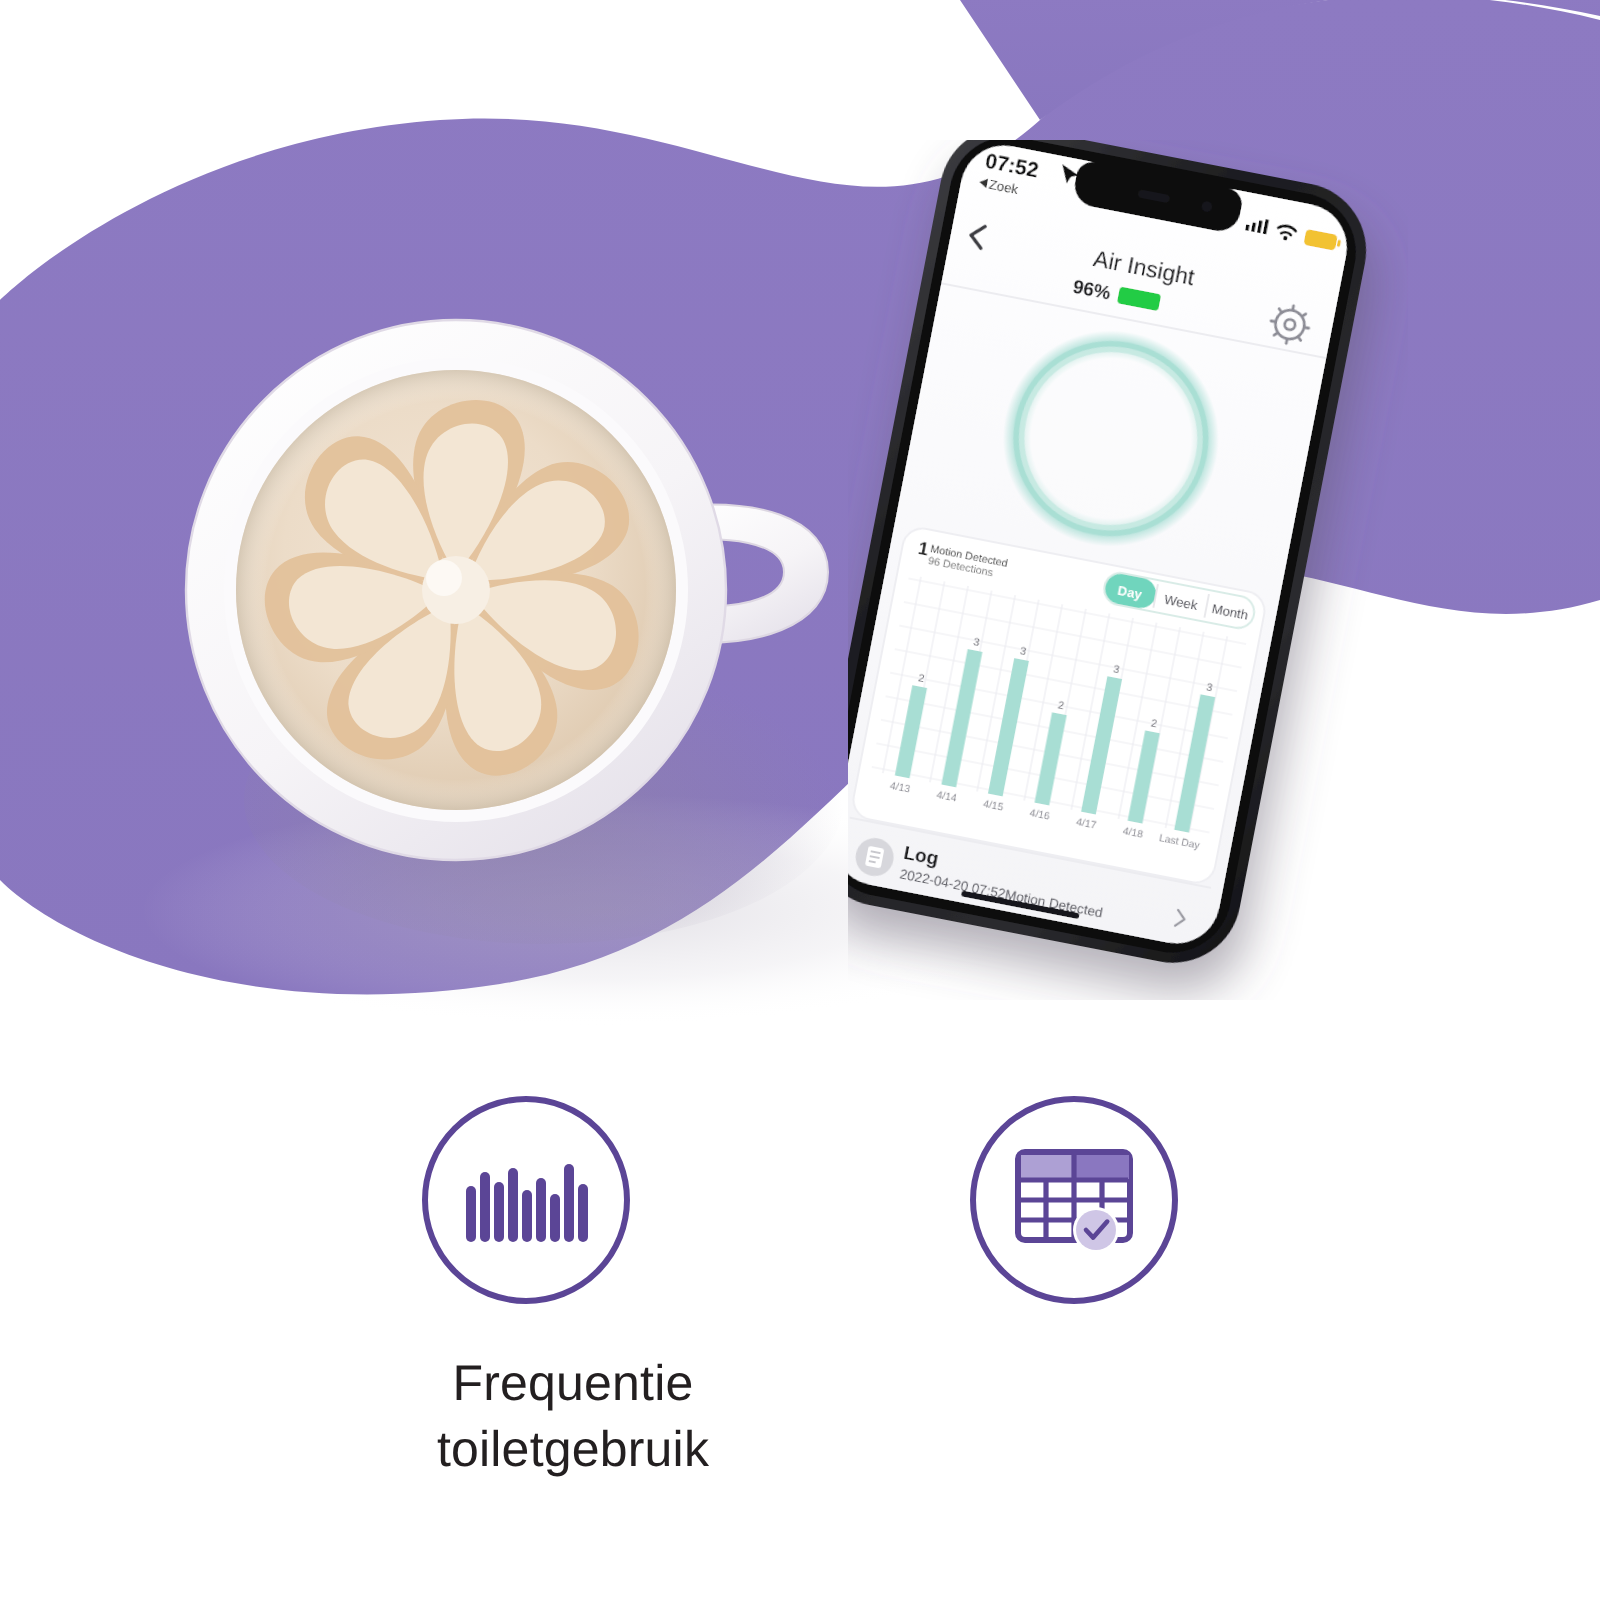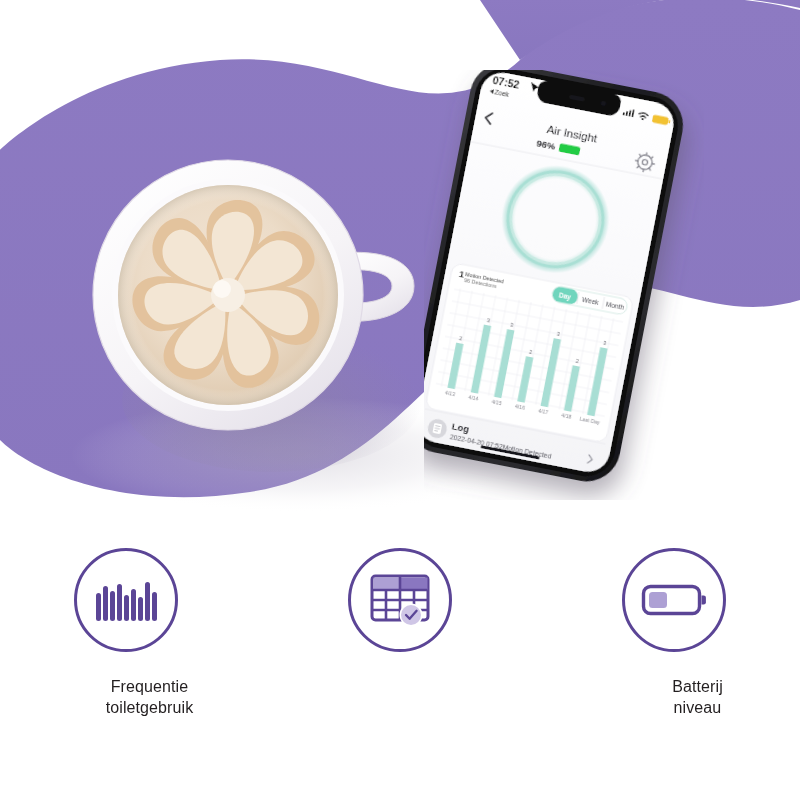--- a/index.html
+++ b/index.html
@@ -71,21 +71,21 @@
     display: flex;
     align-items: center;
     justify-content: center;
     box-sizing: border-box;
     background: #ffffff;
   }
   .feature-label {
     margin-top: 24px;
     text-align: center;
     color: #231f20;
-    font-size: 16px;
+    font-size: 25px;
     line-height: 1.32;
     letter-spacing: 0.1px;
     white-space: pre-line;
     margin-left: 47px;
   }
 </style>
 </head>
 <body>
 
 <div id="stage">
@@ -416,26 +416,15 @@
             <line x1="31" y1="5" x2="31" y2="47"></line>
             <line x1="45" y1="18" x2="45" y2="47"></line>
           </g>
           <circle cx="42" cy="43" r="11.5" fill="#ffffff"></circle>
           <circle cx="42" cy="43" r="10" fill="#cfc6e6"></circle>
           <path d="M37,43 l3.6,3.8 7,-8" fill="none" stroke="#5b4596" stroke-width="2.3" stroke-linecap="round" stroke-linejoin="round"></path>
         </svg>
       </div>
     </div>
 
-    <div class="feature">
-      <div class="feature-circle">
-        <svg width="66" height="38" viewBox="0 0 66 38" aria-hidden="true">
-          <rect x="2.5" y="5.5" width="56" height="27" rx="7" fill="#ffffff" stroke="#5b4596" stroke-width="3.4"></rect>
-          <rect x="8" y="11" width="18" height="16" rx="3.5" fill="#ada0d4"></rect>
-          <path d="M60.5,14.5 h2.2 a2.2,2.2 0 0 1 2.2,2.2 v4.6 a2.2,2.2 0 0 1 -2.2,2.2 h-2.2 z" fill="#5b4596"></path>
-        </svg>
-      </div>
-      <div class="feature-label">Batterij
-niveau</div>
-    </div>
 
   </div>
 </div>
 
 </body></html>

